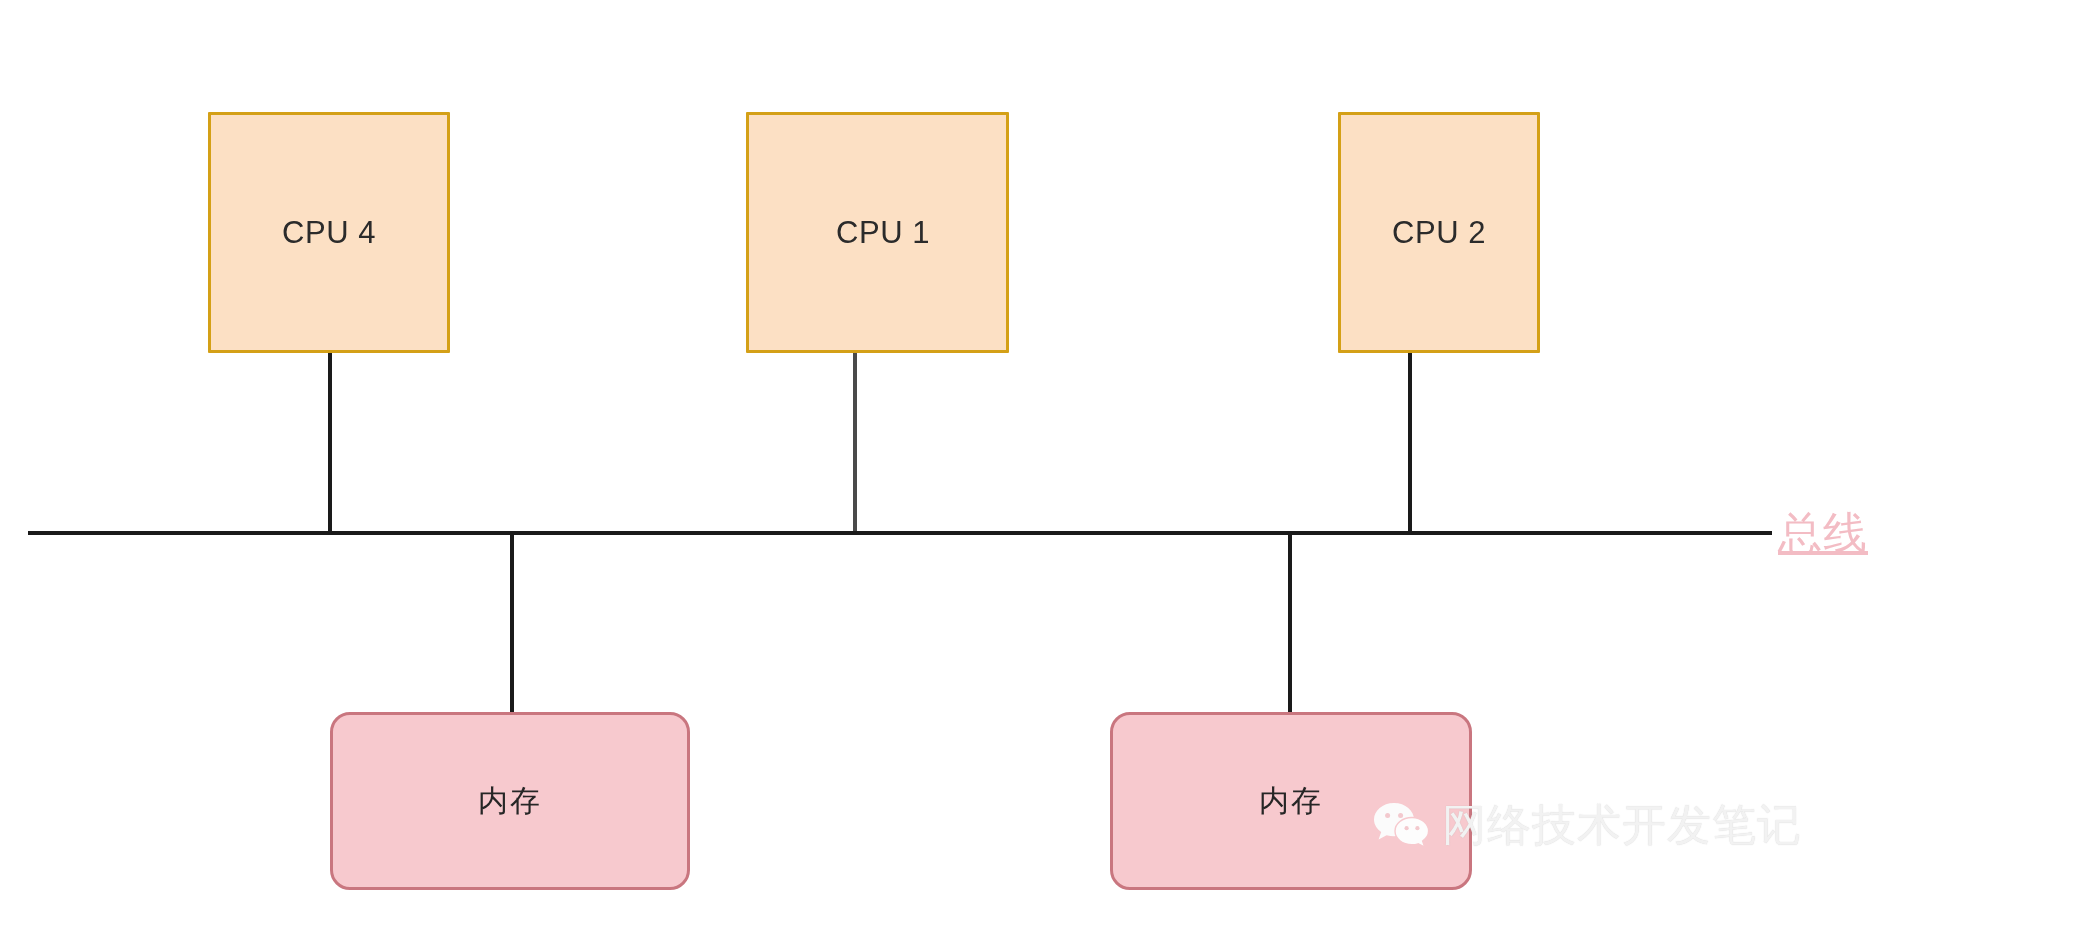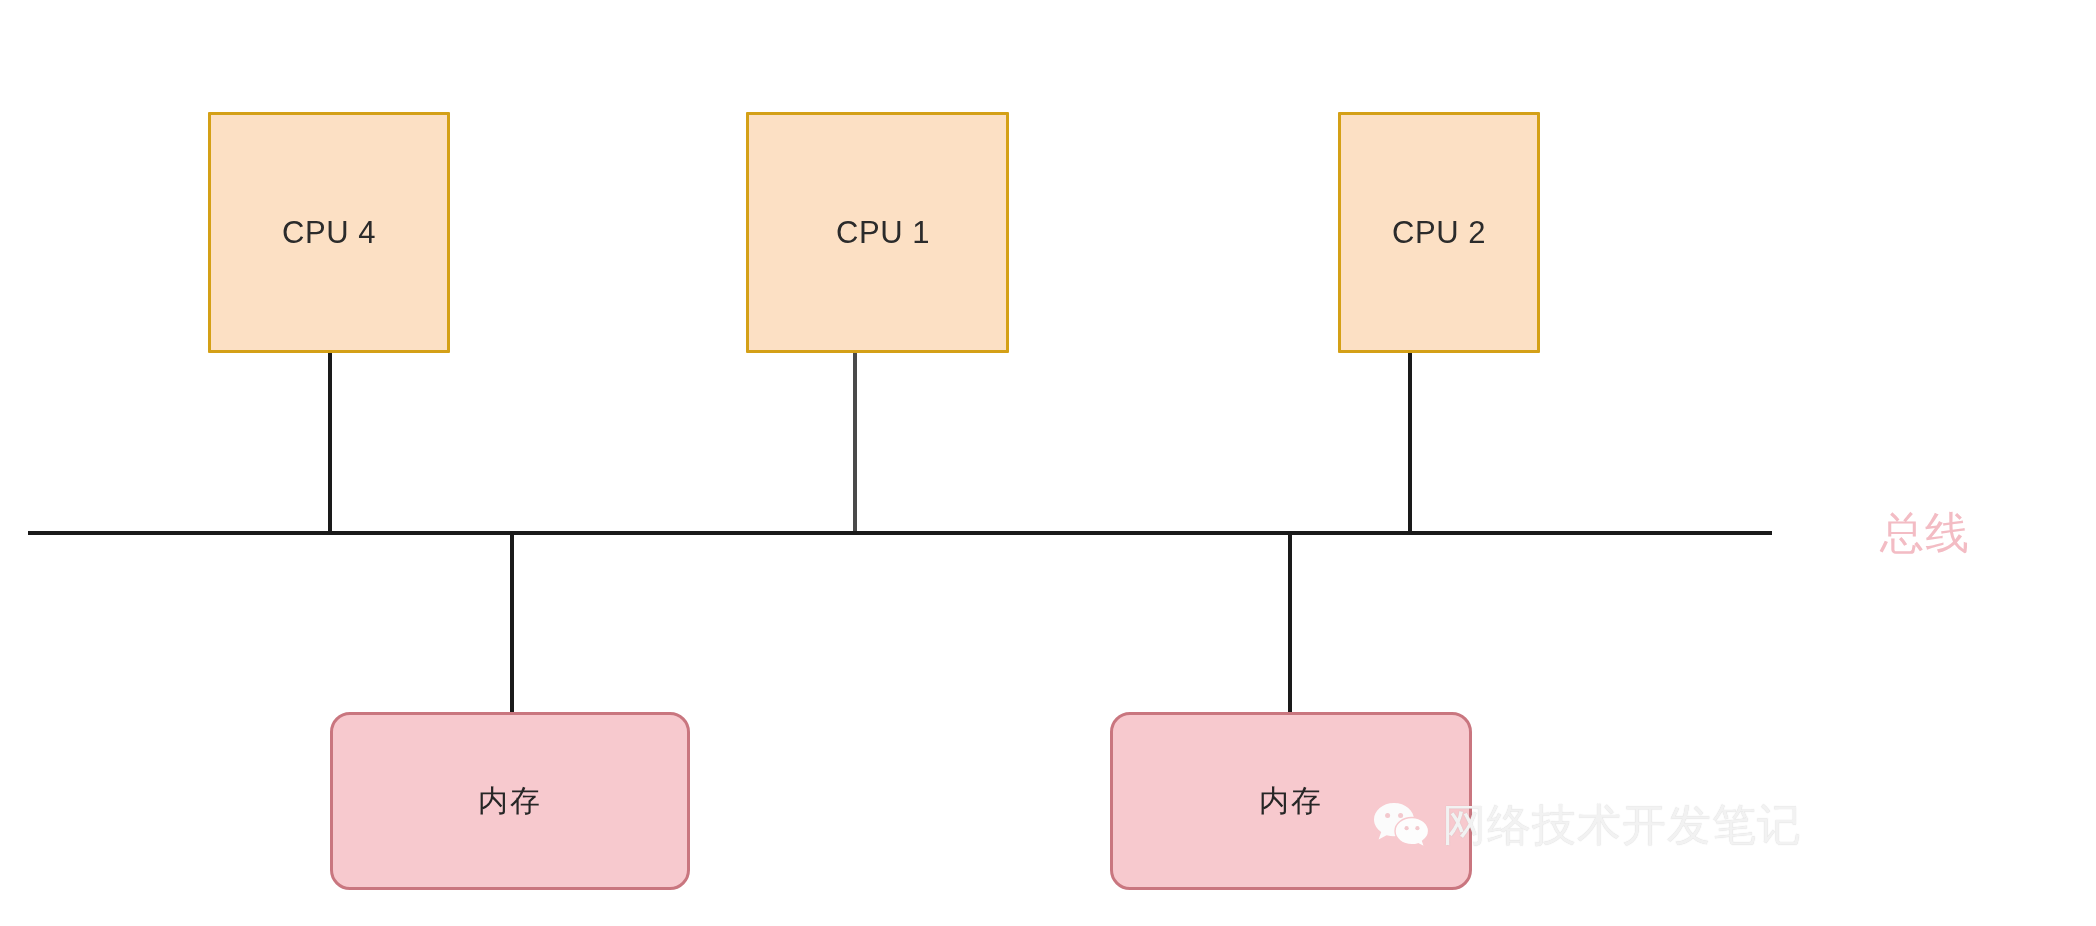--- a/index.html
+++ b/index.html
@@ -119,21 +119,21 @@
 
   <div class="v-line" style="left:328px; top:351px; width:4px; height:184px;"></div>
   <div class="v-line gray" style="left:853px; top:351px; width:4px; height:184px;"></div>
   <div class="v-line" style="left:1408px; top:351px; width:4px; height:184px;"></div>
 
   <div class="v-line" style="left:510px; top:533px; width:4px; height:181px;"></div>
   <div class="v-line" style="left:1288px; top:533px; width:4px; height:181px;"></div>
 
   <div class="bus-line" style="left:28px; top:531px; width:1744px; height:4px;"></div>
 
-  <div class="bus-label" style="left:1880px; top:504px;">总线</div>
+  <div class="bus-label" style="left:1778px; top:504px;text-decoration:underline;">总线</div>
 
   <div class="cpu-box" style="left:208px; top:112px; width:242px; height:241px;">
     <span class="cpu-label">CPU 4</span>
   </div>
 
   <div class="cpu-box" style="left:746px; top:112px; width:263px; height:241px;padding-left:11px;">
     <span class="cpu-label">CPU 1</span>
   </div>
 
   <div class="cpu-box" style="left:1290px; top:112px; width:202px; height:241px;margin-left:48px;">

